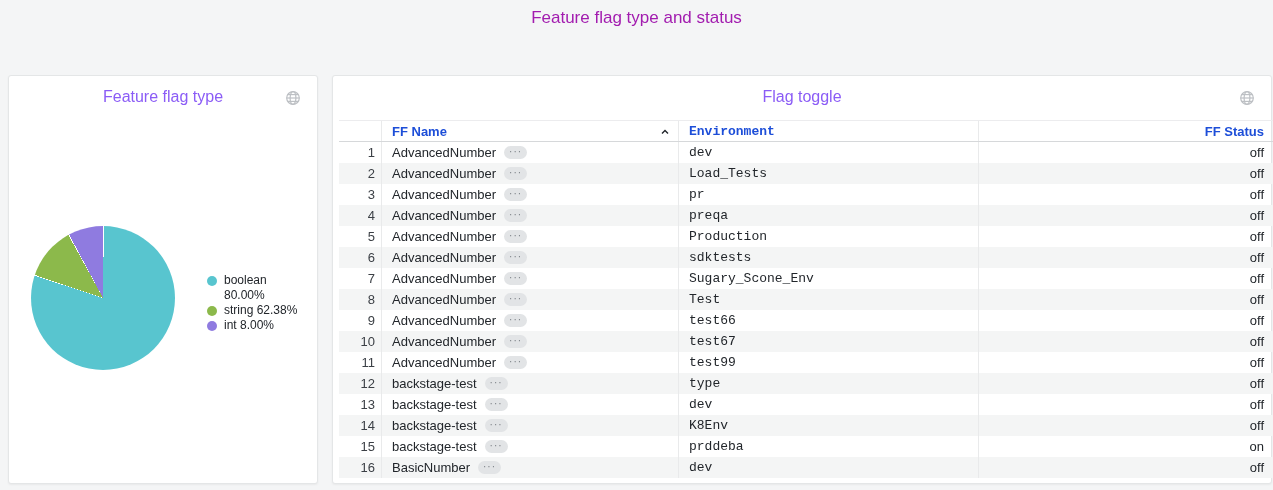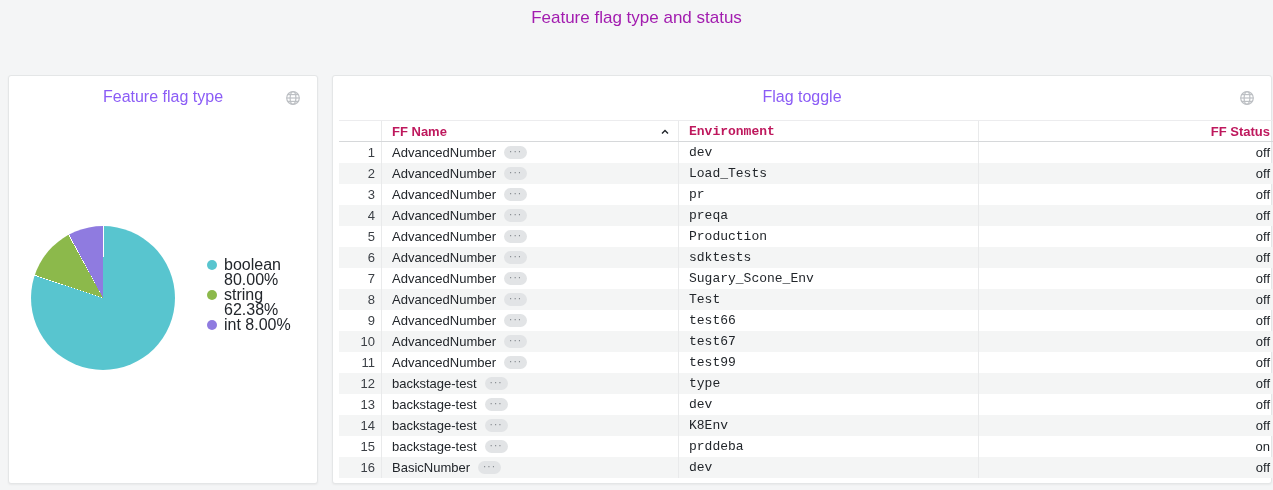--- a/index.html
+++ b/index.html
@@ -28,41 +28,41 @@
     white-space:nowrap;
   }
   .globe { position:absolute; top:14px; right:16px; width:16px; height:16px; cursor:pointer; }
 
   
   .pie {
     position:absolute; left:22px; top:150px;
     width:144px; height:144px; border-radius:50%;
   }
   .legend {
-    position:absolute; left:198px; top:181px;
-    font-size:16px; color:#22262b;
+    position:absolute; left:198px; top:197px;
+    font-size:12px; color:#22262b;
   }
   .legend-item { display:flex; align-items:flex-start; line-height:15px; cursor:pointer; }
   .legend-dot  { width:10px; height:10px; border-radius:50%; margin:2.5px 7px 0 0; flex:none; }
 
   
   .tbl { position:absolute; left:6px; top:44px; width:934px; font-size:13px; }
   .thead {
     display:flex; height:22px; line-height:21px;
-    font-weight:700; color:#be185d;
+    font-weight:700; color:#1d4ed8;
     border-top:1px solid #ececee;
     border-bottom:1px solid #d6d8da;
   }
   .tr { display:flex; height:21px; line-height:21px; }
   .tr:nth-child(even) { background:#f4f5f5; }
   .c-num    { width:42px;  text-align:right; padding-right:6px; color:#3c4046; flex:none; }
   .c-name   { width:297px; padding-left:10px; border-left:1px solid #e9eaeb; flex:none;
               display:flex; align-items:center; overflow:hidden; }
   .c-env    { width:300px; padding-left:10px; border-left:1px solid #e9eaeb; flex:none; overflow:hidden;font-family:Liberation Mono, monospace; }
-  .c-status { width:292px; border-left:1px solid #e9eaeb; flex:none; text-align:right; }
+  .c-status { width:292px; padding-right:6px; border-left:1px solid #e9eaeb; flex:none; text-align:right; }
   .thead .c-name { justify-content:space-between; padding-right:8px; cursor:pointer; }
   .sort-caret { margin-top:1px; }
   .pill {
     display:inline-block; margin-left:8px;
     min-width:21px; height:13px; line-height:12px;
     background:#e2e4e6; border-radius:7px;
     color:#797e84; font-size:10px; letter-spacing:1px;
     text-align:center; padding:0 5px; cursor:pointer; flex:none;
   }
 </style>

